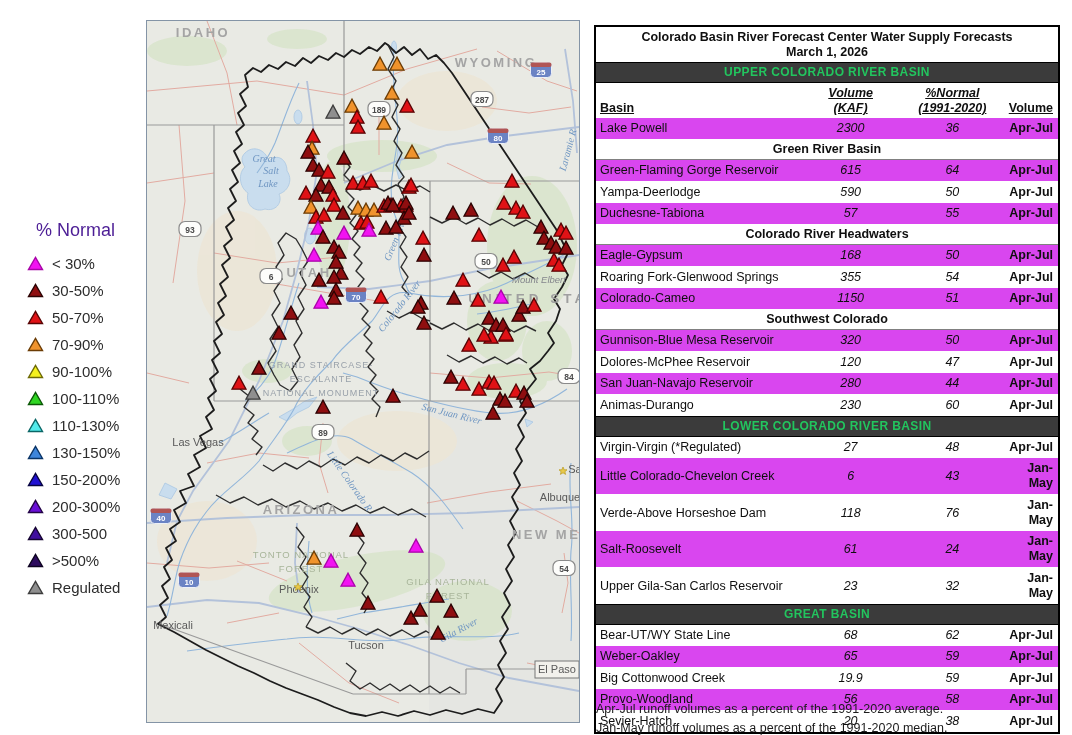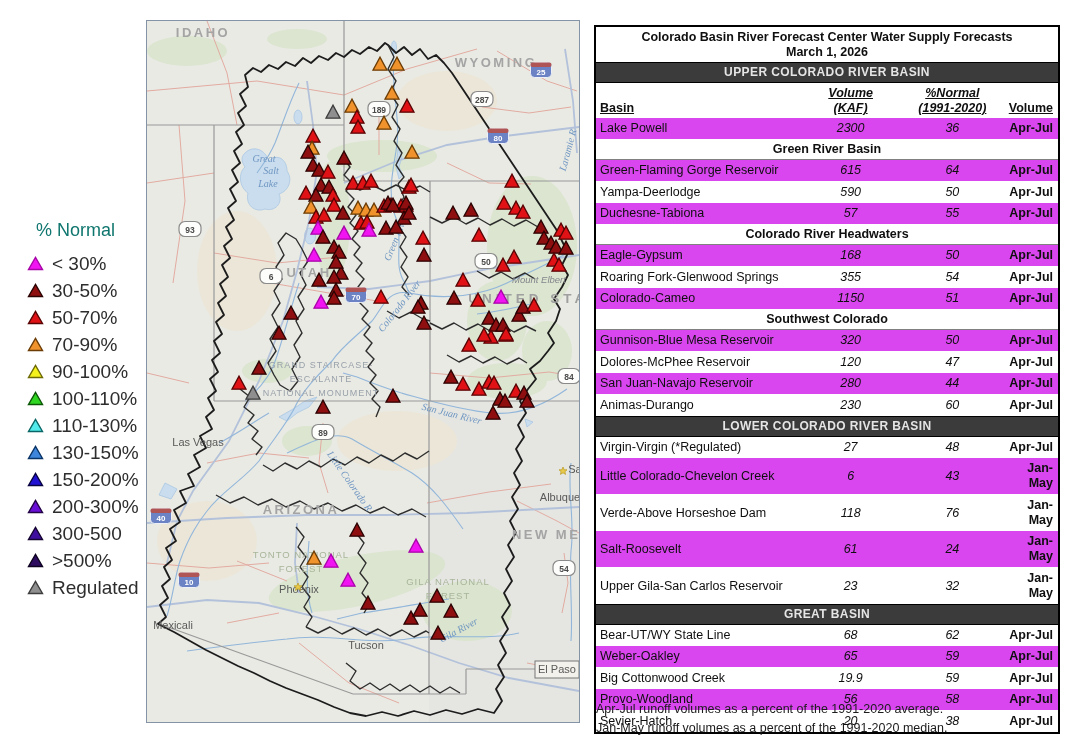--- a/index.html
+++ b/index.html
@@ -1,22 +1,22 @@
 <!DOCTYPE html>
 <html><head>
 <meta charset="utf-8">
 <style>
   html,body{margin:0;padding:0;}
   body{width:1072px;height:735px;position:relative;background:#fff;
        font-family:"Liberation Sans",sans-serif;overflow:hidden;}
 
   
   #legend{position:absolute;left:14px;top:220px;}
-  .leg-title{font-size:18px;color:#0f766e;margin:0 0 9px 22px;}
-  .leg-item{display:flex;align-items:center;height:27px;color:#2d2d2d;font-size:19px;}
+  .leg-title{font-size:18px;color:#4c1d95;margin:0 0 9px 22px;}
+  .leg-item{display:flex;align-items:center;height:27px;color:#2d2d2d;font-size:15px;}
   .leg-item svg{margin:0 8px 0 13px;flex:none;}
 
   
   #map{position:absolute;left:146px;top:20px;width:432px;height:701px;
        border:1px solid #8494a6;background:#b91c1c;}
   #map svg{display:block;}
   text{font-family:"Liberation Sans",sans-serif;}
   .st{fill:#a4a4a4;font-weight:bold;font-size:13px;letter-spacing:2.5px;text-anchor:middle;}
   .big{fill:#9f9f9f;font-weight:bold;font-size:13.5px;letter-spacing:4px;text-anchor:middle;}
   .ct{fill:#5a5a5a;font-size:11px;text-anchor:middle;}
@@ -27,21 +27,21 @@
   .mt{fill:#84868c;font-style:italic;font-size:9.5px;text-anchor:middle;}
   .shus{font-size:8.5px;font-weight:bold;fill:#4a4a4a;text-anchor:middle;}
   .shint{font-size:8px;font-weight:bold;fill:#fff;text-anchor:middle;}
 
   
   #panel{position:absolute;left:594px;top:25px;width:466px;}
   #ftable{border-collapse:collapse;width:100%;border:2px solid #000;
           font-size:12.5px;color:#0f0f0f;}
   #ftable td{line-height:15px;}
   tr.title td{text-align:center;font-weight:bold;padding:3px 0 2px 0;}
-  tr.band td{background:#3b3b3b;color:#e5e5e5;font-weight:bold;text-align:center;
+  tr.band td{background:#3b3b3b;color:#22c55e;font-weight:bold;text-align:center;
              font-size:12px;letter-spacing:.4px;padding:2px 0;
              border-top:1px solid #000;border-bottom:1px solid #000;}
   tr.hdr td{font-weight:bold;vertical-align:bottom;padding:3px 4px 2px 4px;}
   tr.hdr .u{text-decoration:underline;}
   tr.sub td{font-weight:bold;text-align:center;padding:2px 0;
             border-top:1px solid #808080;border-bottom:1px solid #808080;}
   tr.row td{padding:3px 4px;}
   tr.shade td{background:#d946ef;border-bottom:1px solid #fff;}
   td.c{text-align:center;font-style:italic;} td.r{text-align:right;padding-right:5px !important;font-weight:bold;}
 

